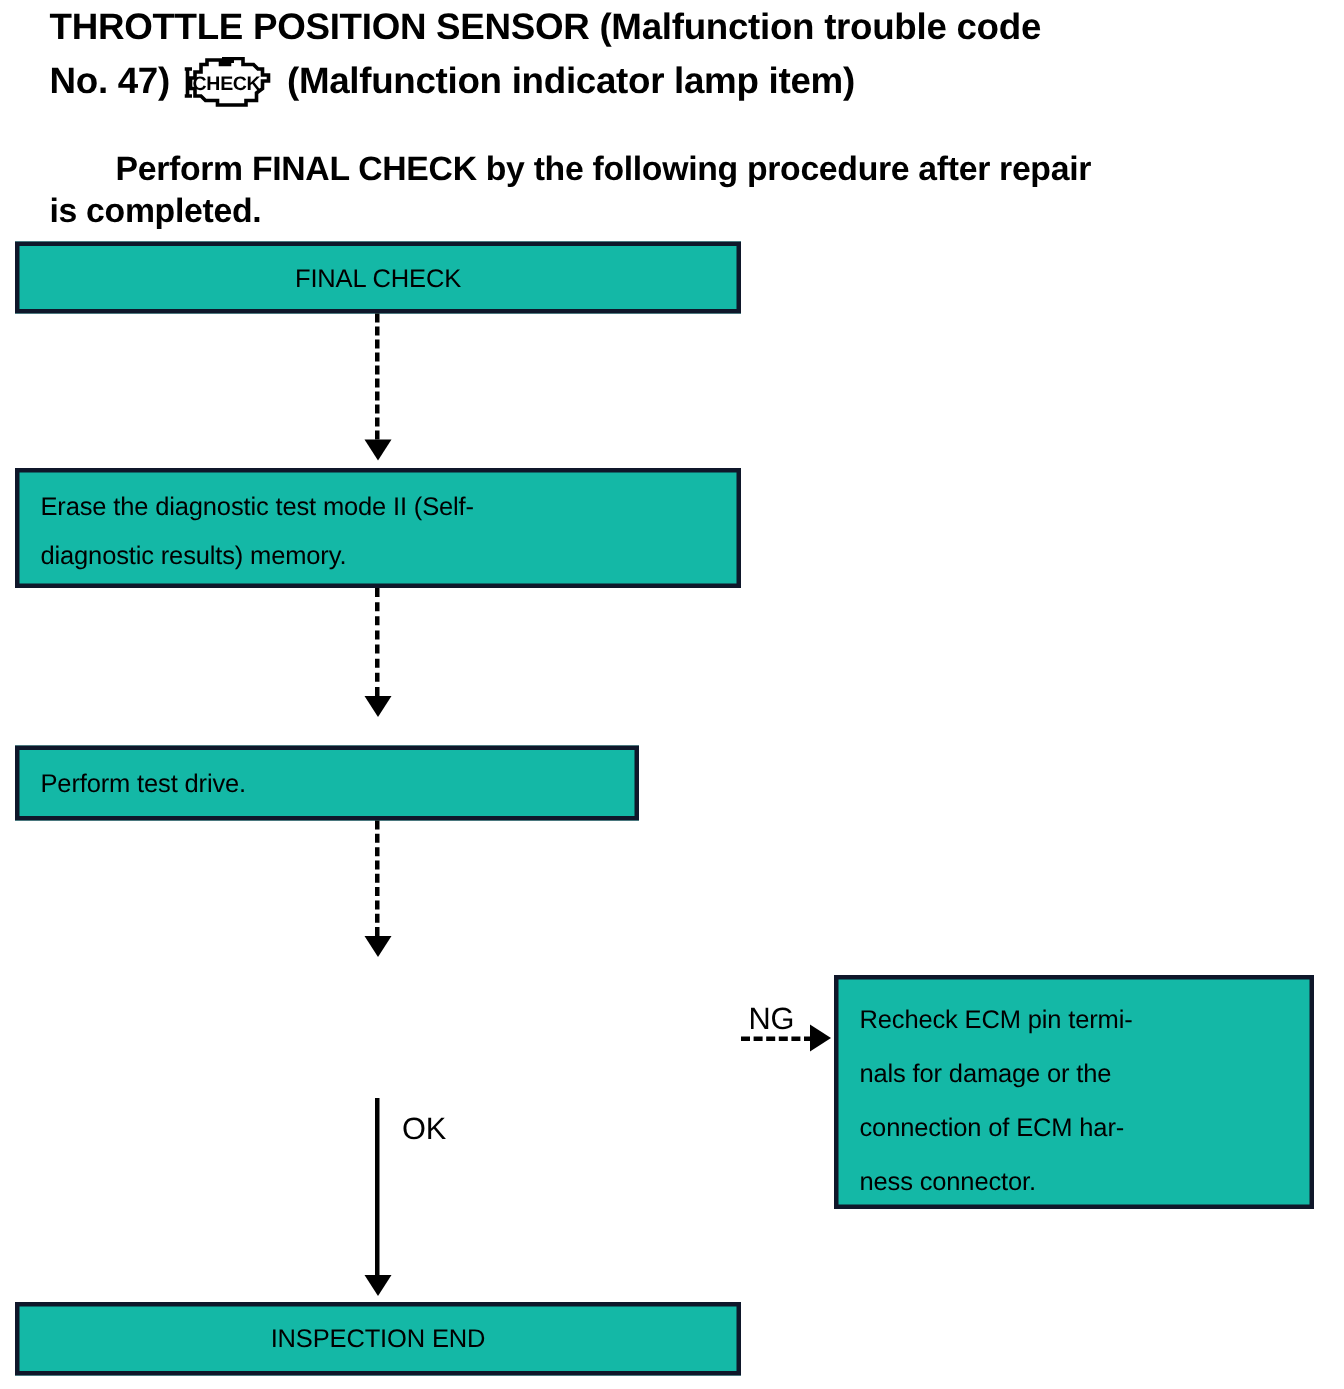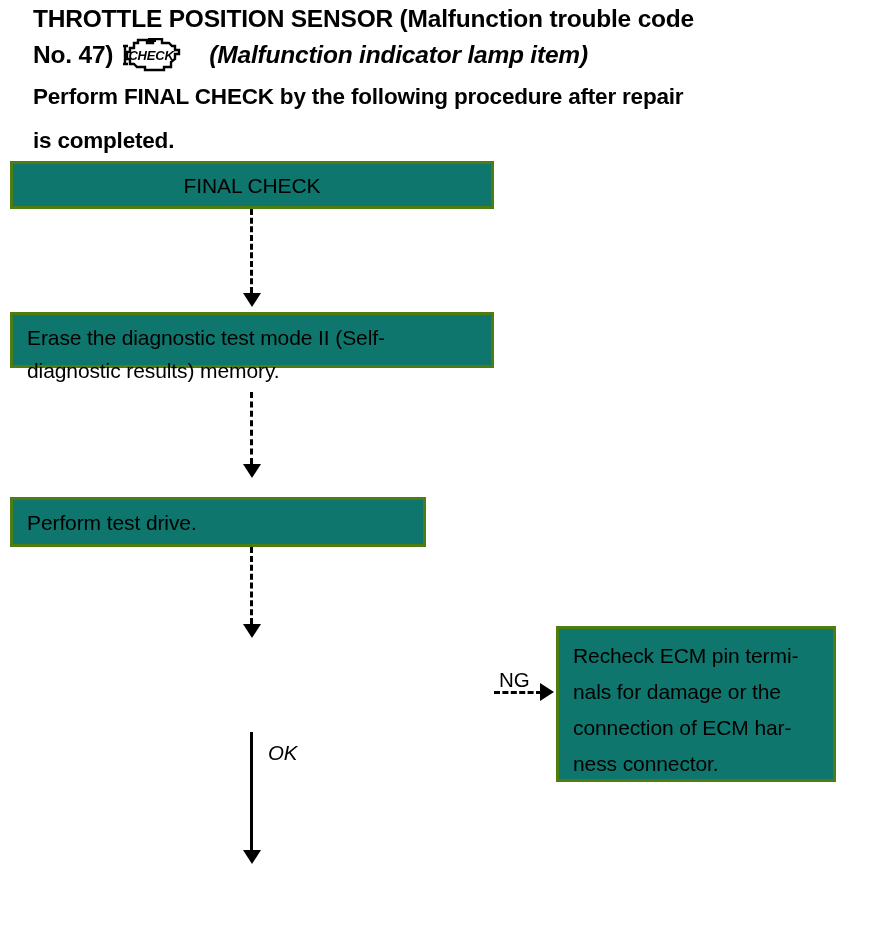--- a/index.html
+++ b/index.html
@@ -37,81 +37,80 @@
     top: 3px;
   }
   #title-row-2 {
     position: absolute;
     left: 33px;
     top: 38px;
     display: flex;
     align-items: center;
   }
   #title-row-2 .seg-a { margin-right: 10px; }
-  #title-row-2 .seg-b { margin-left: 24px; font-style: italic; }
+  #title-row-2 .seg-b { margin-left: 6px; }
 
   .subtitle-line {
     position: absolute;
     left: 33px;
     font-weight: bold;
     font-size: 22.5px;
     line-height: 29px;
     letter-spacing: -0.2px;
     white-space: nowrap;
   }
-  #subtitle-row-1 { top: 82px; }
+  #subtitle-row-1 { top: 98px; margin-left: 44px; }
   #subtitle-row-2 { top: 126px; }
 
   
   #mil-icon {
     position: relative;
     width: 62px;
     height: 34px;
     display: inline-block;
     vertical-align: middle;
-    font-style: italic;
   }
   #mil-icon svg { display: block; }
 
   
   #flowchart {
     position: absolute;
     left: 0;
     top: 0;
     width: 896px;
     height: 926px;
   }
   .node {
     position: absolute;
     box-sizing: border-box;
-    border: 3px solid #4d7c0f;
-    background: #0f766e;
-    font-size: 21px;
+    border: 3px solid #0f172a;
+    background: #14b8a6;
+    font-size: 17px;
     line-height: 33px;
     letter-spacing: -0.1px;
   }
   .node .node-text {
     display: block;
     white-space: pre-line;
   }
   .node.centered {
     display: flex;
     align-items: center;
     justify-content: center;
   }
   .node.left-text {
     padding: 6px 0 0 14px;
   }
 
   #node-final-check  { left: 10px;  top: 161px; width: 484px; height: 48px; }
-  #node-erase        { left: 10px;  top: 312px; width: 484px; height: 56px; }
+  #node-erase        { left: 10px;  top: 312px; width: 484px; height: 80px; }
   #node-test-drive   { left: 10px;  top: 497px; width: 416px; height: 50px;
                         display: flex; align-items: center; padding-left: 14px; }
   #node-retest       { left: 10px;  top: 652px; width: 484px; height: 80px; }
-  #node-recheck      { left: 556px; top: 626px; width: 280px; height: 156px;
+  #node-recheck      { left: 556px; top: 650px; width: 320px; height: 156px;
                         line-height: 36px; padding-top: 9px; }
   #node-end          { left: 10px;  top: 868px; width: 484px; height: 49px; }
 
   
   .v-line {
     position: absolute;
     width: 0;
     border-left: 3px dashed #000000;
   }
   .v-line.solid { border-left-style: solid; }
@@ -149,21 +148,21 @@
 
   #conn-ng-line  { left: 494px; top: 691px; width: 48px; }
   #conn-ng-arrow { left: 540px; top: 683px; }
 
   .branch-label {
     position: absolute;
     font-size: 20.5px;
     letter-spacing: -0.1px;
     white-space: nowrap;
   }
-  #label-ok { left: 268px; top: 741px; font-style: italic; }
+  #label-ok { left: 268px; top: 741px; }
   #label-ng { left: 499px; top: 668px; }
 </style>
 </head>
 <body>
 
 <div id="heading">
 
   <div class="title-line" id="title-row-1">THROTTLE POSITION SENSOR (Malfunction trouble code</div>
 
   <div class="title-line" id="title-row-2">
@@ -226,14 +225,17 @@
     <span class="node-text">Recheck ECM pin termi-
 nals for damage or the
 connection of ECM har-
 ness connector.</span>
   </div>
 
   <div class="v-line solid" id="conn-4-line"></div>
   <div class="arrow-down" id="conn-4-arrow"></div>
   <div class="branch-label" id="label-ok">OK</div>
 
+  <div class="node centered" id="node-end">
+    <span class="node-text">INSPECTION END</span>
+  </div>
 
 </div>
 
 </body></html>

